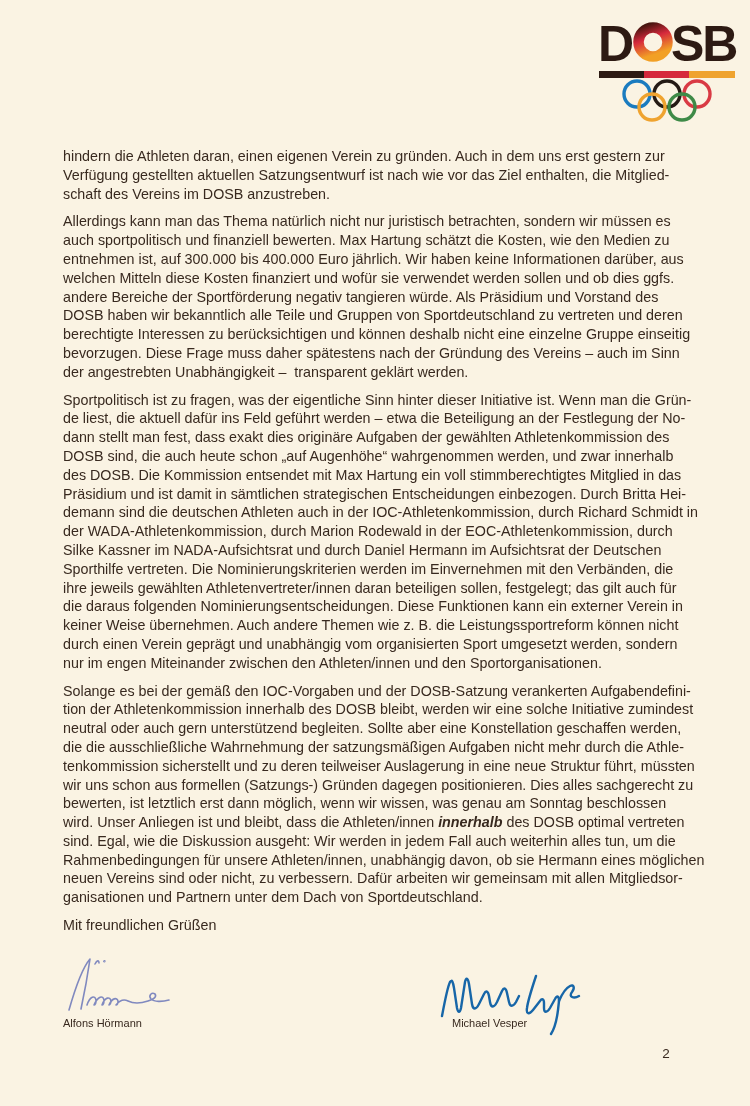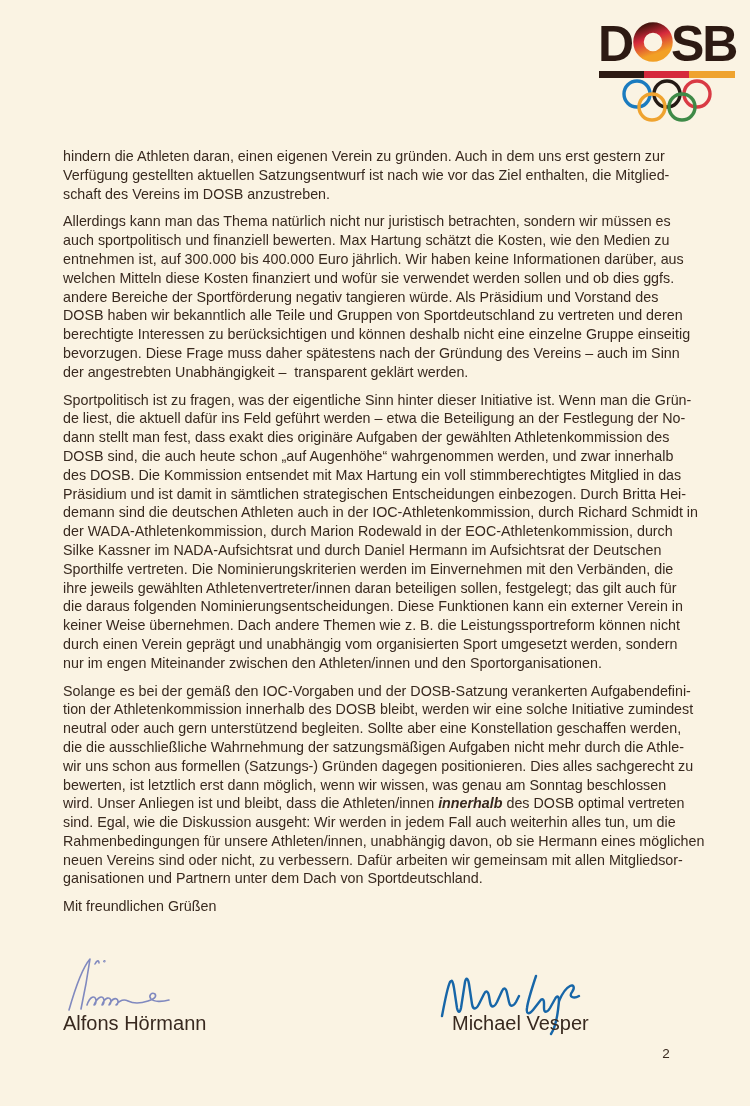--- a/index.html
+++ b/index.html
@@ -18,21 +18,21 @@
   }
   .para{margin:0 0 9px 0;}
   .line{white-space:pre;}
   .line em{font-style:italic;font-weight:bold;}
   .closing{margin-top:8px;}
   .sig-svg{position:absolute;}
   .sig-hoermann{left:62px;top:956px;width:115px;height:58px;}
   .sig-vesper{left:438px;top:966px;width:155px;height:72px;}
   .sig-name{
     position:absolute;top:1014px;
-    font-size:20px;line-height:18.8px;
+    font-size:11px;line-height:18.8px;
   }
   .sig-name-left{left:63px;}
   .sig-name-right{left:452px;}
   .page-number{
     position:absolute;left:656px;top:1046px;width:20px;
     font-size:13.5px;text-align:center;
   }
 </style>
 </head>
 <body>
@@ -91,29 +91,30 @@
           <div class="line">dann stellt man fest, dass exakt dies originäre Aufgaben der gewählten Athletenkommission des</div>
           <div class="line">DOSB sind, die auch heute schon „auf Augenhöhe“ wahrgenommen werden, und zwar innerhalb</div>
           <div class="line">des DOSB. Die Kommission entsendet mit Max Hartung ein voll stimmberechtigtes Mitglied in das</div>
           <div class="line">Präsidium und ist damit in sämtlichen strategischen Entscheidungen einbezogen. Durch Britta Hei-</div>
           <div class="line">demann sind die deutschen Athleten auch in der IOC-Athletenkommission, durch Richard Schmidt in</div>
           <div class="line">der WADA-Athletenkommission, durch Marion Rodewald in der EOC-Athletenkommission, durch</div>
           <div class="line">Silke Kassner im NADA-Aufsichtsrat und durch Daniel Hermann im Aufsichtsrat der Deutschen</div>
           <div class="line">Sporthilfe vertreten. Die Nominierungskriterien werden im Einvernehmen mit den Verbänden, die</div>
           <div class="line">ihre jeweils gewählten Athletenvertreter/innen daran beteiligen sollen, festgelegt; das gilt auch für</div>
           <div class="line">die daraus folgenden Nominierungsentscheidungen. Diese Funktionen kann ein externer Verein in</div>
-          <div class="line">keiner Weise übernehmen. Dach andere Themen wie z. B. die Leistungssportreform können nicht</div>
+          <div class="line">keiner Weise übernehmen. Auch andere Themen wie z. B. die Leistungssportreform können nicht</div>
           <div class="line">durch einen Verein geprägt und unabhängig vom organisierten Sport umgesetzt werden, sondern</div>
           <div class="line">nur im engen Miteinander zwischen den Athleten/innen und den Sportorganisationen.</div>
         </div>
         <div class="para">
           <div class="line">Solange es bei der gemäß den IOC-Vorgaben und der DOSB-Satzung verankerten Aufgabendefini-</div>
           <div class="line">tion der Athletenkommission innerhalb des DOSB bleibt, werden wir eine solche Initiative zumindest</div>
           <div class="line">neutral oder auch gern unterstützend begleiten. Sollte aber eine Konstellation geschaffen werden,</div>
           <div class="line">die die ausschließliche Wahrnehmung der satzungsmäßigen Aufgaben nicht mehr durch die Athle-</div>
+          <div class="line">tenkommission sicherstellt und zu deren teilweiser Auslagerung in eine neue Struktur führt, müssten</div>
           <div class="line">wir uns schon aus formellen (Satzungs-) Gründen dagegen positionieren. Dies alles sachgerecht zu</div>
           <div class="line">bewerten, ist letztlich erst dann möglich, wenn wir wissen, was genau am Sonntag beschlossen</div>
           <div class="line">wird. Unser Anliegen ist und bleibt, dass die Athleten/innen <em>innerhalb</em> des DOSB optimal vertreten</div>
           <div class="line">sind. Egal, wie die Diskussion ausgeht: Wir werden in jedem Fall auch weiterhin alles tun, um die</div>
           <div class="line">Rahmenbedingungen für unsere Athleten/innen, unabhängig davon, ob sie Hermann eines möglichen</div>
           <div class="line">neuen Vereins sind oder nicht, zu verbessern. Dafür arbeiten wir gemeinsam mit allen Mitgliedsor-</div>
           <div class="line">ganisationen und Partnern unter dem Dach von Sportdeutschland.</div>
         </div>
       </div>
     <div class="closing">Mit freundlichen Grüßen</div>

